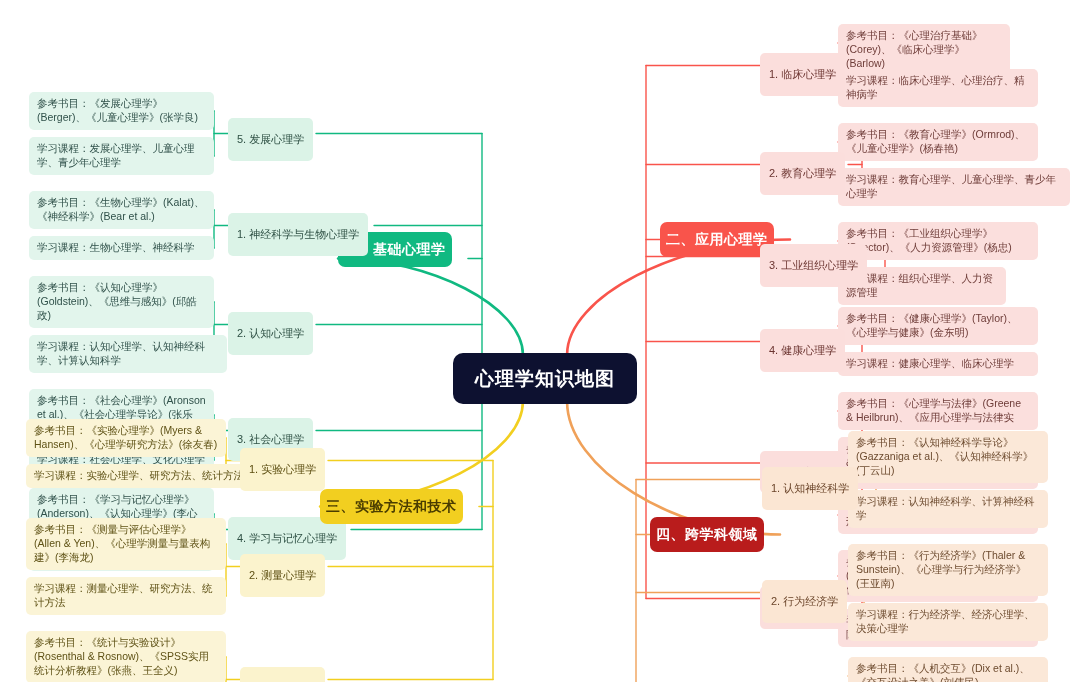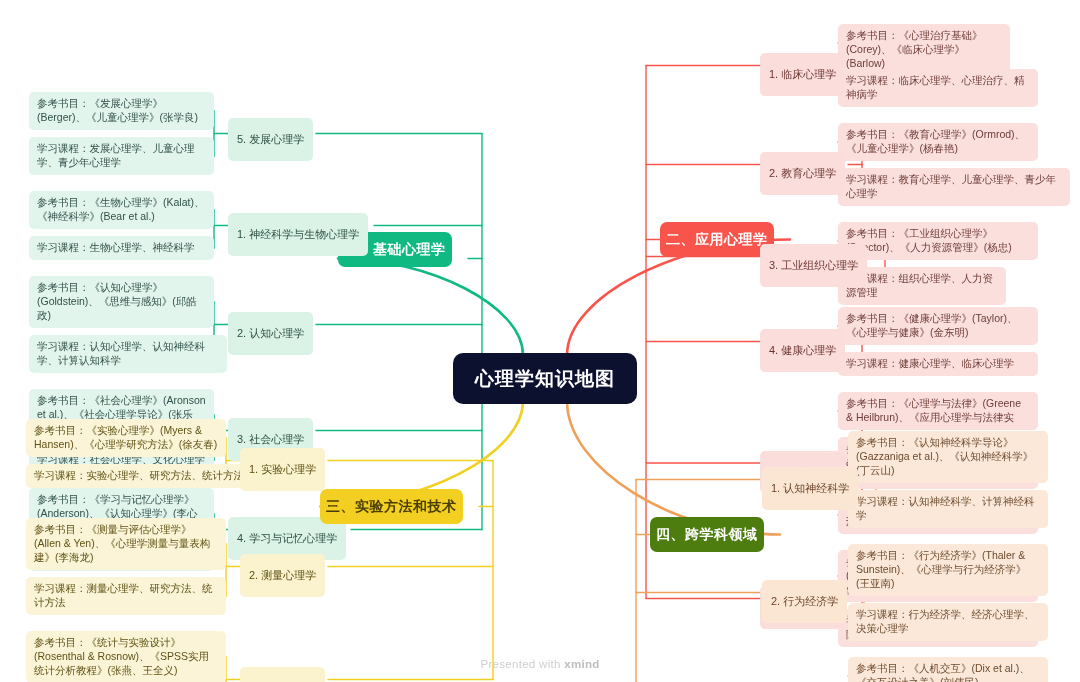--- a/index.html
+++ b/index.html
@@ -24,21 +24,21 @@
     padding: 13px 22px;
     border-radius: 10px;
     white-space: nowrap;
   }
 
   
   .main { font-size: 14px; font-weight: 700; color: #ffffff; padding: 8px 6px; white-space: nowrap; border-radius: 7px; letter-spacing: .5px; }
   .main.green  { background: #10b981; }
   .main.red    { background: #f9544b; }
   .main.yellow { background: #f2cf20; color: #4a3d00; }
-  .main.orange { background: #4d7c0f; }
+  .main.orange { background: #b91c1c; }
 
   
   .sub { font-size: 11px; padding: 14px 9px; white-space: nowrap; border-radius: 5px; }
   .sub.green  { background: #dbf3e7; color: #2f5145; }
   .sub.red    { background: #fbdedc; color: #6b3430; }
   .sub.yellow { background: #fbf3cd; color: #5d4f12; }
   .sub.orange { background: #fbe6d3; color: #6b452a; }
 
   
   .leaf { font-size: 10.5px; padding: 5px 8px; border-radius: 5px; }
@@ -210,16 +210,13 @@
       <div class="node main orange" style="left: 650px; top: 517px;">四、跨学科领域</div>
       <div class="node leaf orange" style="width: 200px; white-space: normal; left: 848px; top: 431px;">参考书目：《认知神经科学导论》(Gazzaniga et al.)、《认知神经科学》(丁云山)</div>
       <div class="node leaf orange" style="width: 200px; white-space: normal; left: 848px; top: 490px;">学习课程：认知神经科学、计算神经科学</div>
       <div class="node sub orange" style="left: 762px; top: 467px;">1. 认知神经科学</div>
       <div class="node leaf orange" style="width: 200px; white-space: normal; left: 848px; top: 544px;">参考书目：《行为经济学》(Thaler &amp; Sunstein)、《心理学与行为经济学》(王亚南)</div>
       <div class="node leaf orange" style="width: 200px; white-space: normal; left: 848px; top: 603px;">学习课程：行为经济学、经济心理学、决策心理学</div>
       <div class="node sub orange" style="left: 762px; top: 580px;">2. 行为经济学</div>
       <div class="node leaf orange" style="width: 200px; white-space: normal; left: 848px; top: 657px;">参考书目：《人机交互》(Dix et al.)、《交互设计之美》(刘伟民)</div>
     </div>
 
-  <div class="watermark">
-    <span>Presented with </span><span class="brand">xmind</span>
-  </div>
 </div>
 
 </body></html>

